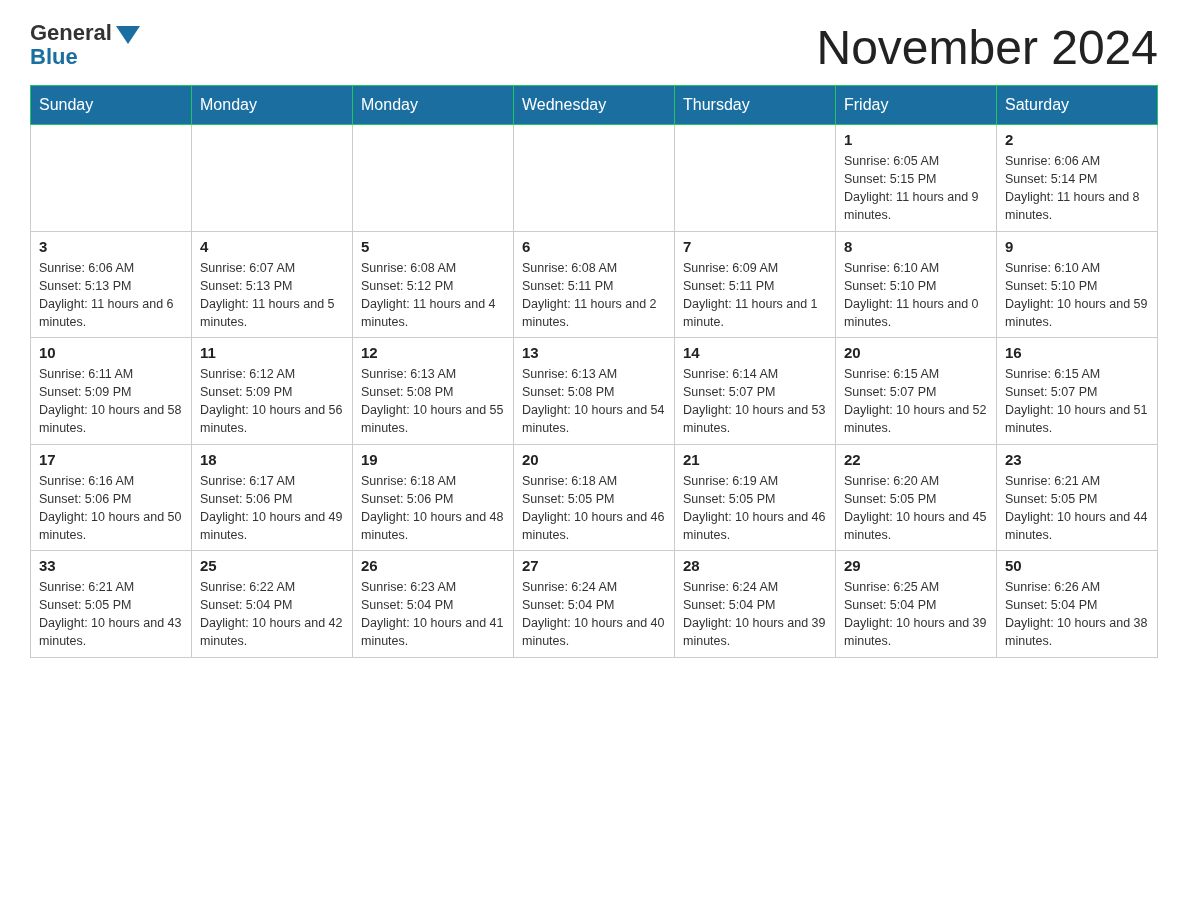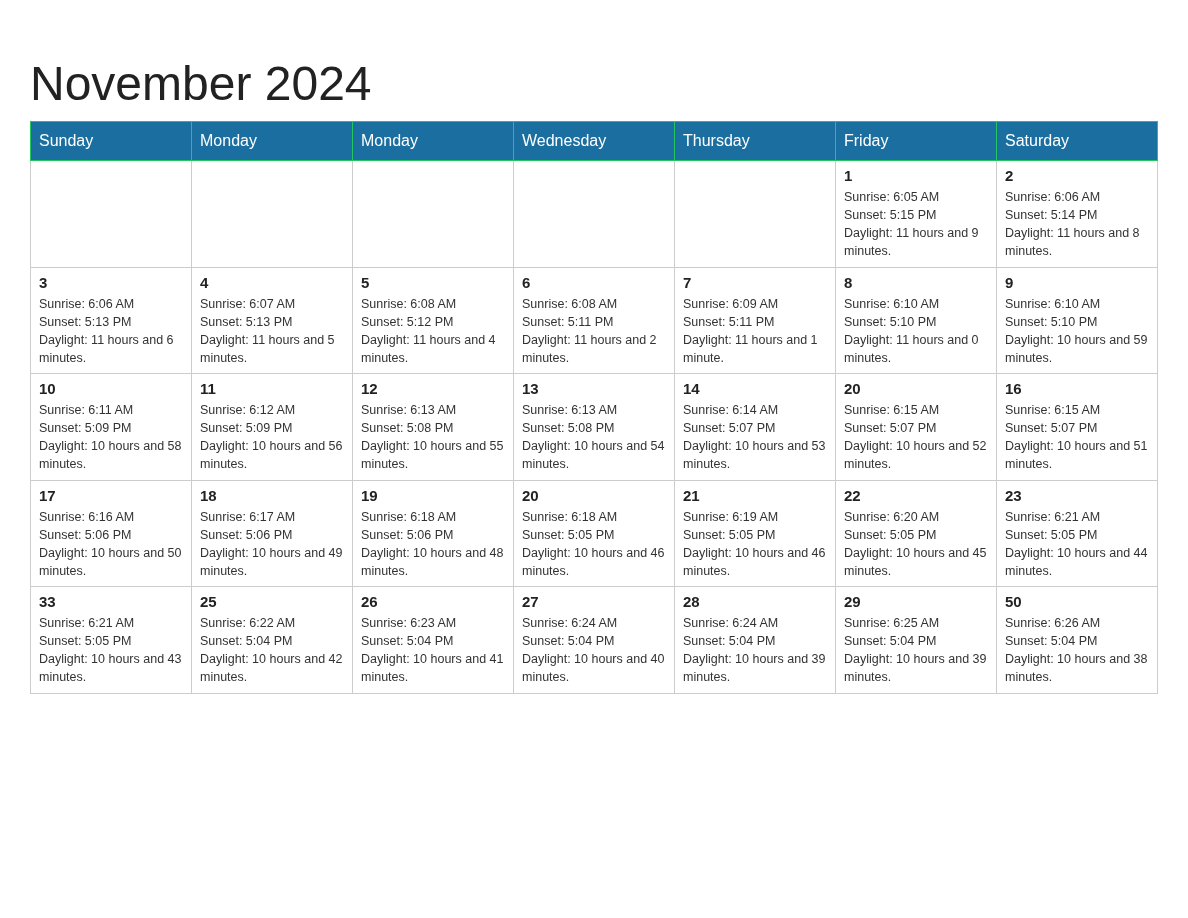--- a/index.html
+++ b/index.html
@@ -40,21 +40,20 @@
       margin-top: 4px;
     }
     .logo-blue {
       font-size: 22px;
       font-weight: bold;
       color: #1a6fa0;
       margin-top: -2px;
     }
     .title-block {
       text-align: right;
-      margin-top: 36px;
     }
     .month-title {
       font-size: 48px;
       font-weight: normal;
       color: #222;
     }
     .location {
       font-size: 20px;
       color: #333;
       margin-top: 4px;
@@ -100,20 +99,27 @@
       border-top: 2px solid #1a6fa0;
     }
     tbody tr td:not(:last-child) {
       border-right: 1px solid #ccc;
     }
   </style>
 </head>
 <body>
 
 <div class="header">
+  <div class="logo">
+    <div class="logo-top">
+      <span class="logo-general">General</span>
+      <div class="logo-arrow"></div>
+    </div>
+    <span class="logo-blue">Blue</span>
+  </div>
   <div class="title-block">
     <div class="month-title">November 2024</div>
   </div>
 </div>
 
 <table class="calendar">
   <thead>
     <tr>
     <th>Sunday</th>
         <th>Monday</th>

